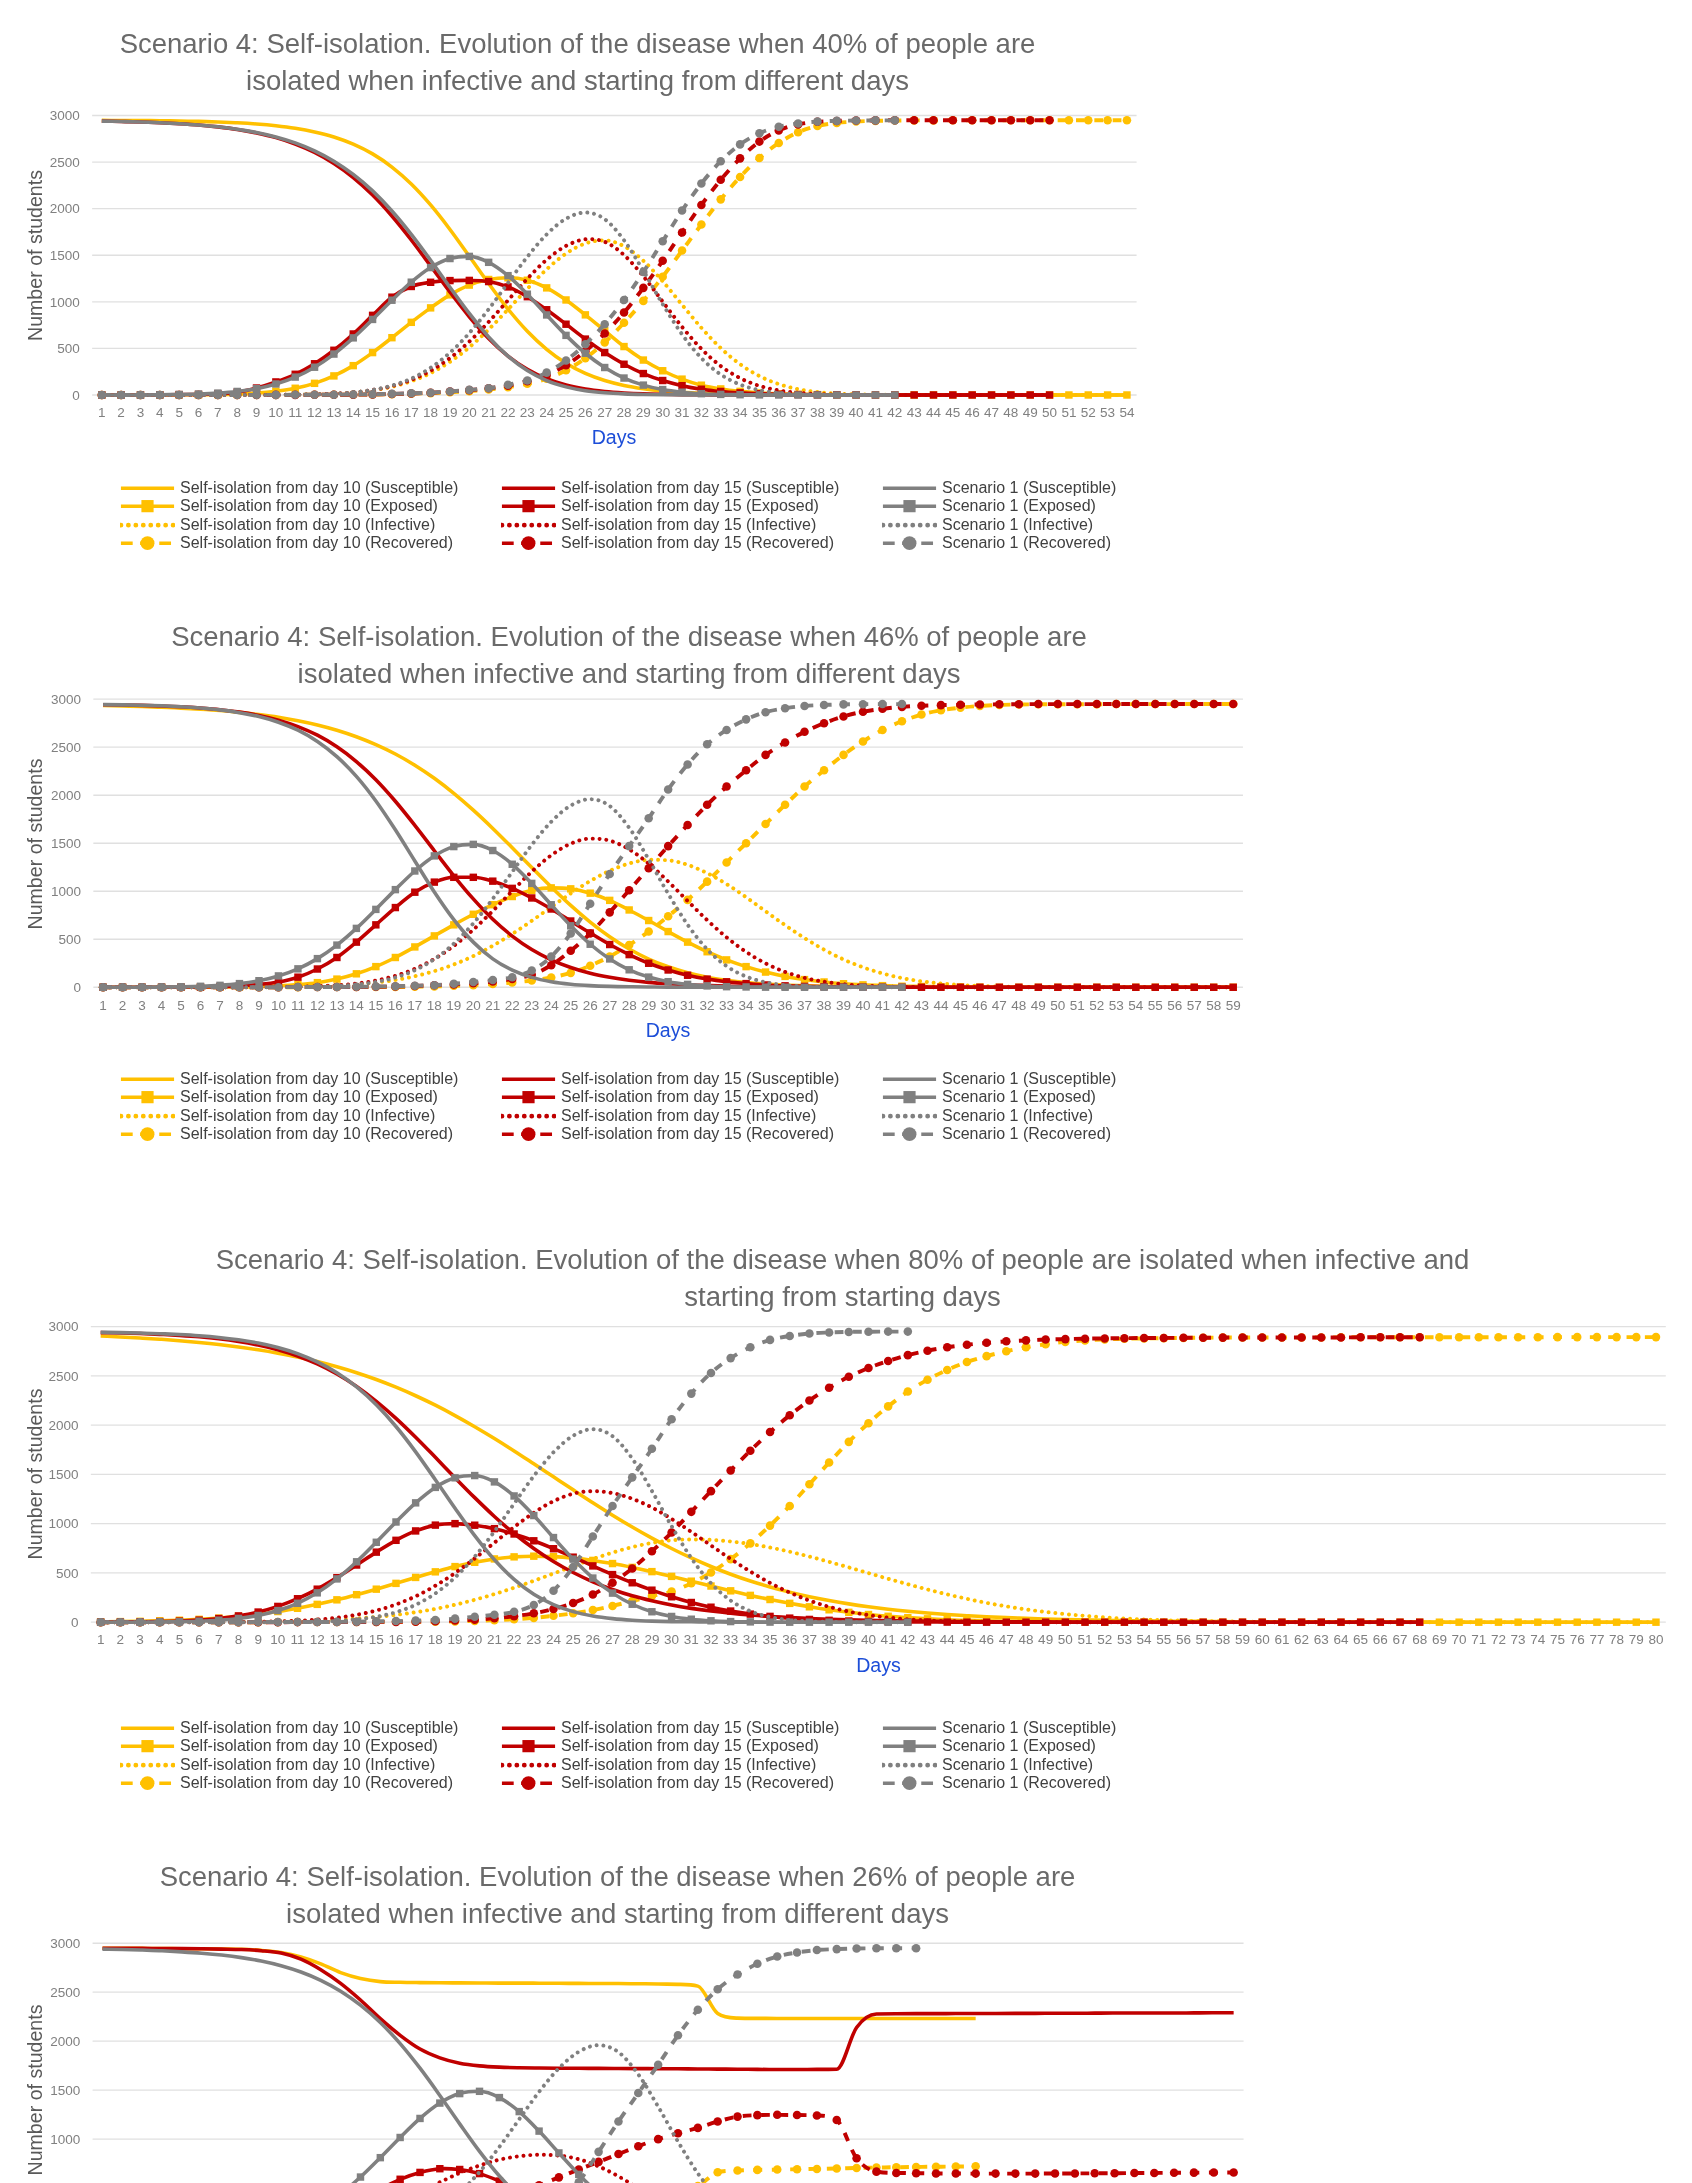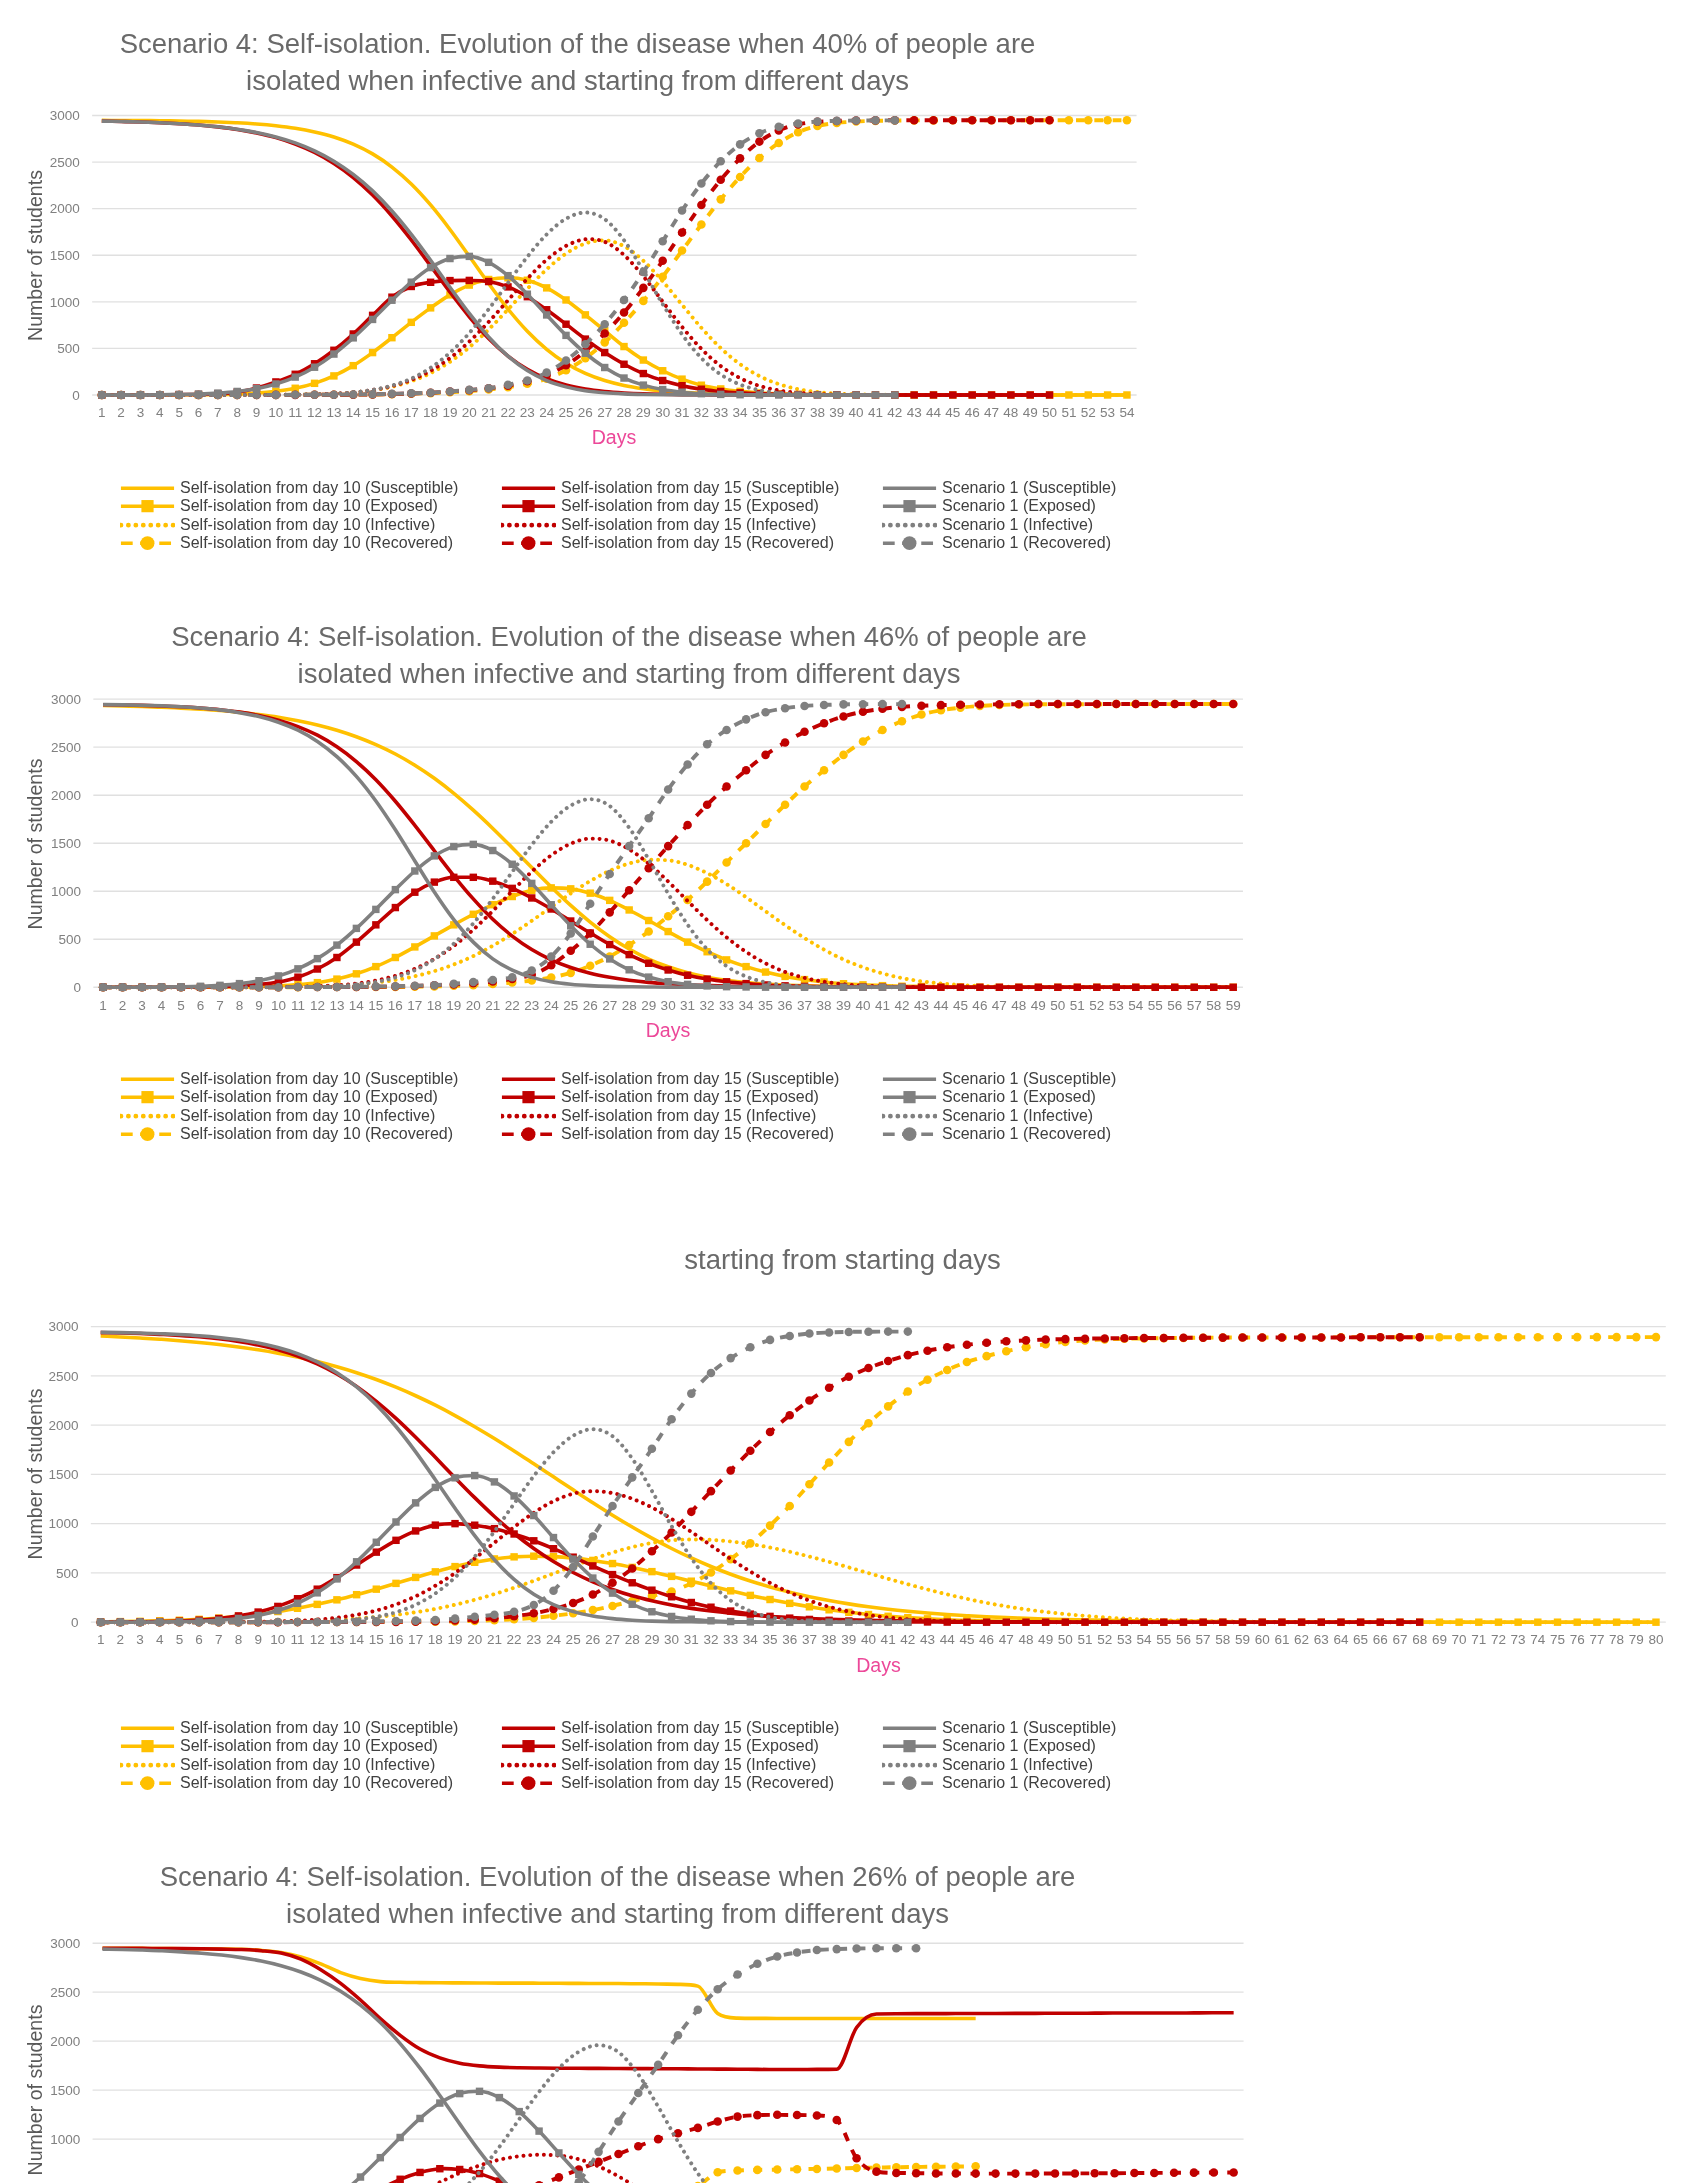--- a/index.html
+++ b/index.html
@@ -2,21 +2,21 @@
 <html style="font-size:7px"><head>
 <meta charset="utf-8">
 <style>
   html,body{margin:0;padding:0;background:#ffffff;}
   body{width:1692px;height:2415px;font-family:"Liberation Sans",sans-serif;overflow:hidden;}
   .panel{position:absolute;left:0;}
   .ctitle{position:absolute;text-align:center;color:#6a6a6a;font-size:27.5px;line-height:37px;white-space:nowrap;}
   .ctitle div{display:block;}
   svg{display:block;position:absolute;}
   .ylabel{position:absolute;color:#595959;font-size:19.6px;transform:rotate(-90deg);transform-origin:left top;white-space:nowrap;}
-  .xlabel{position:absolute;color:#ec4899;font-size:19.6px;text-align:center;}
+  .xlabel{position:absolute;color:#1d4ed8;font-size:19.6px;text-align:center;}
   .legend{position:absolute;}
   .lgrow{position:absolute;white-space:nowrap;color:#404040;font-size:16px;line-height:18.3px;}
   .lgtxt{position:absolute;}
   .tick{fill:#808080;font-size:31px;}
   .ytick{fill:#808080;font-size:31px;text-anchor:end;}
 </style>
 </head>
 <body>
 
 <div id="root">
@@ -988,20 +988,21 @@
           <svg width="55" height="18.3" style="position:absolute;left:0;top:0;" viewBox="0 0 126 42">
             <line x1="2" x2="124" y1="21" y2="21" stroke="#808080" stroke-width="8" stroke-dasharray="27,17"></line>
             <circle cx="63" cy="21" r="16" fill="#808080"></circle>
           </svg>
           <span class="lgtxt" style="left:60px;top:0;">Scenario 1 (Recovered)</span>
         </div>
       </div>
     </div>
     <div class="panel">
       <div class="ctitle" style="left:0;top:1241px;width:1685px;">
+        <div>Scenario 4: Self-isolation. Evolution of the disease when 80% of people are isolated when infective and</div>
         <div>starting from starting days</div>
       </div>
       <svg width="1692" height="1679" viewBox="0 0 3875 3845" style="left:0;top:0;">
         <g>
           <line x1="208" x2="3815" y1="3715.0" y2="3715.0" stroke="#E0E0E0" stroke-width="3"></line>
           <line x1="208" x2="3815" y1="3602.2" y2="3602.2" stroke="#E0E0E0" stroke-width="3"></line>
           <line x1="208" x2="3815" y1="3489.3" y2="3489.3" stroke="#E0E0E0" stroke-width="3"></line>
           <line x1="208" x2="3815" y1="3376.5" y2="3376.5" stroke="#E0E0E0" stroke-width="3"></line>
           <line x1="208" x2="3815" y1="3263.7" y2="3263.7" stroke="#E0E0E0" stroke-width="3"></line>
           <line x1="208" x2="3815" y1="3150.8" y2="3150.8" stroke="#E0E0E0" stroke-width="3"></line>

